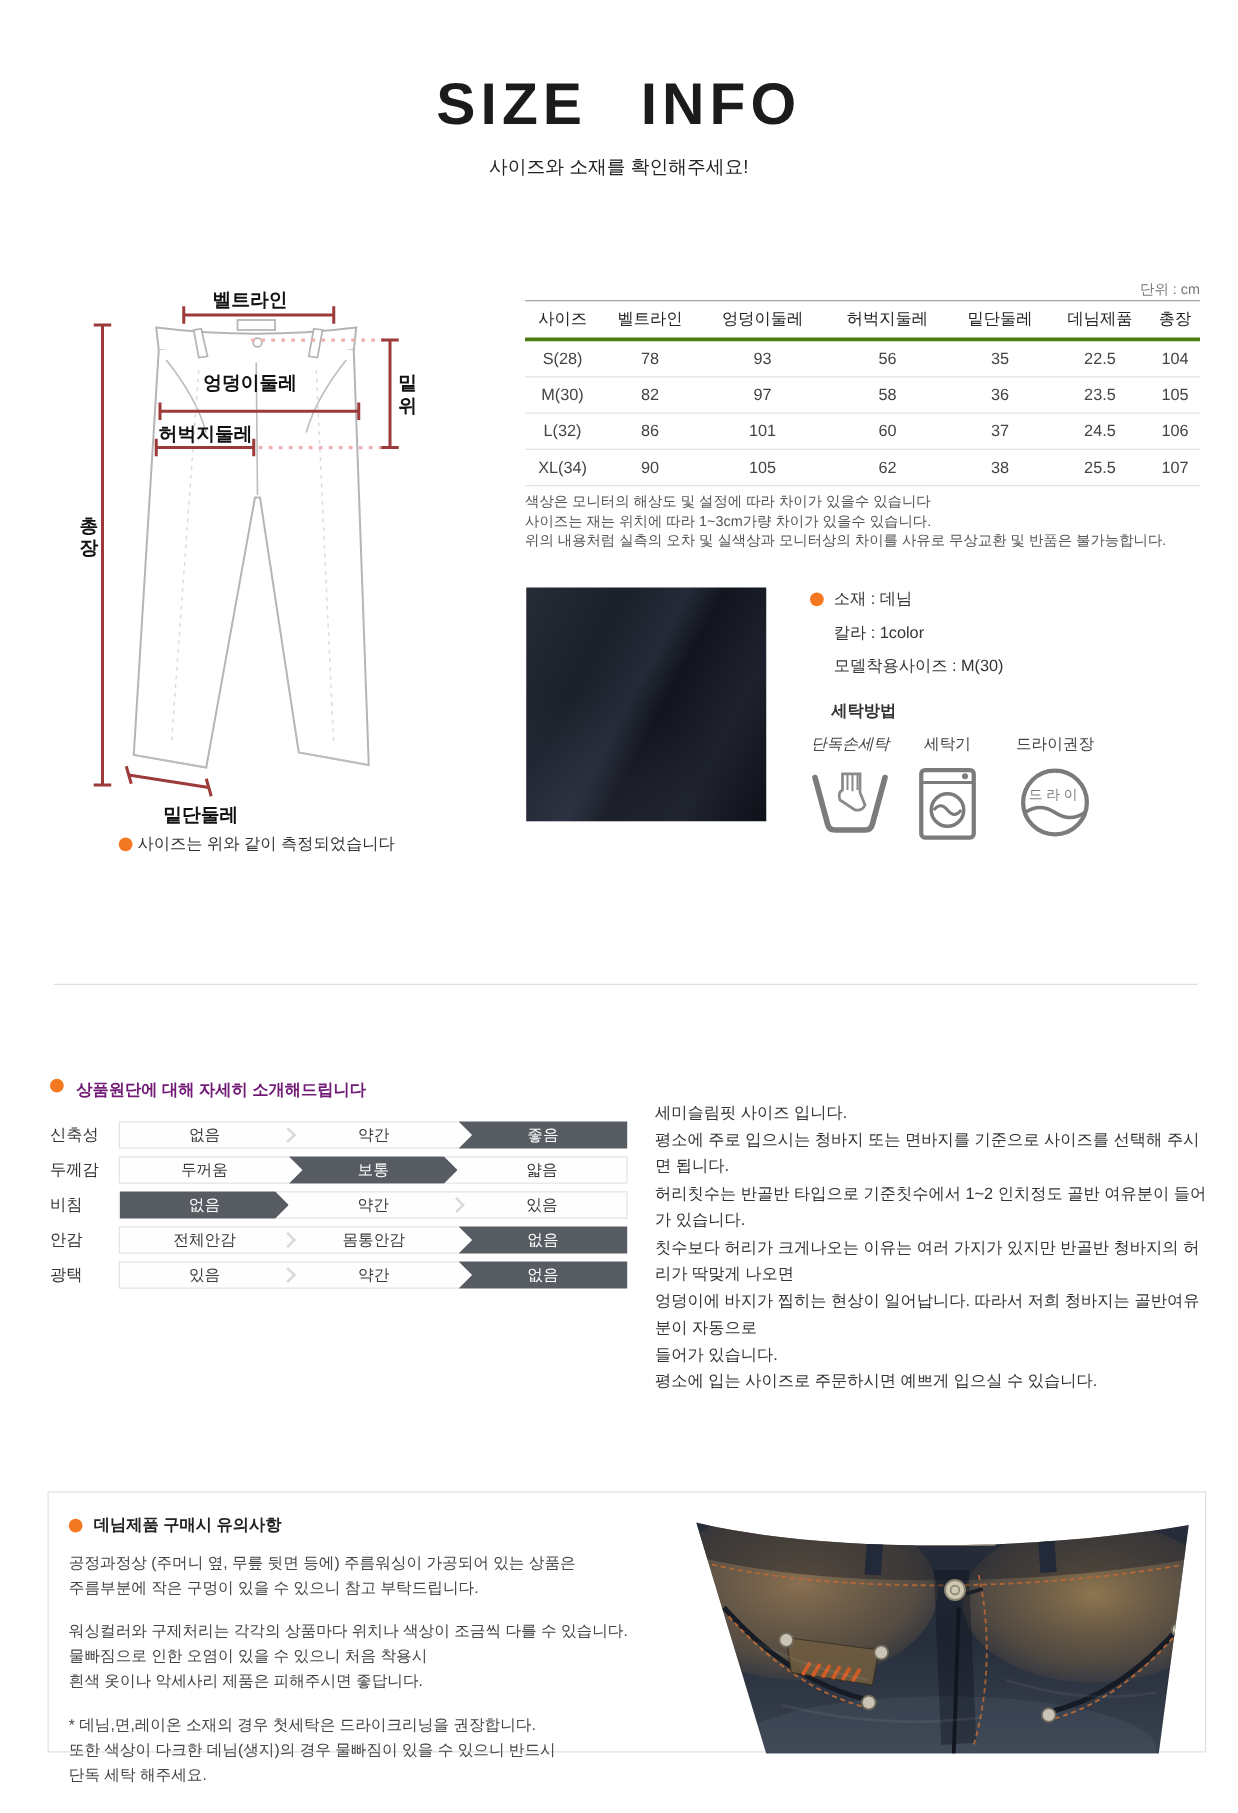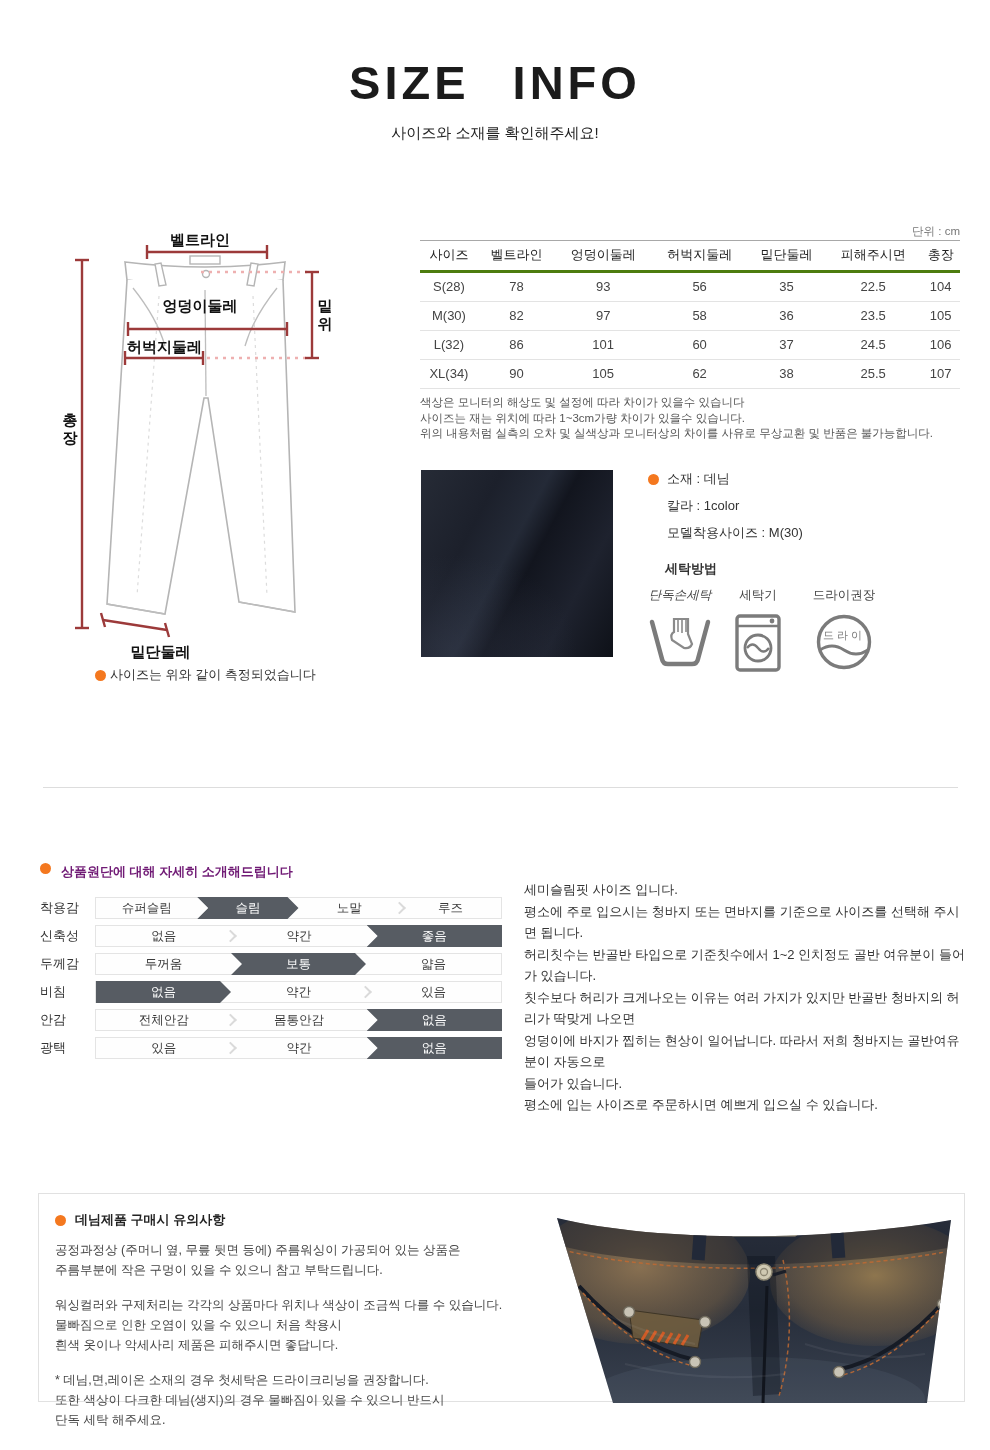--- a/index.html
+++ b/index.html
@@ -154,21 +154,21 @@
   <div class="table-wrap">
     <div class="unit">단위 : cm</div>
     <table class="size">
       <thead>
           <tr>
             <th>사이즈</th>
             <th>벨트라인</th>
             <th>엉덩이둘레</th>
             <th>허벅지둘레</th>
             <th>밑단둘레</th>
-            <th>피해주시면</th>
+            <th>데님제품</th>
             <th>총장</th>
           </tr>
         </thead>
       <tbody>
           <tr>
             <td>S(28)</td>
             <td>78</td>
             <td>93</td>
             <td>56</td>
             <td>35</td>
@@ -261,29 +261,20 @@
   </div>
 
   <div class="divider"></div>
 
   <div class="features-heading">
     <span class="dot"></span>
     <span>상품원단에 대해 자세히 소개해드립니다</span>
   </div>
   <div class="feature-rows">
       <div class="feature-row">
-        <div class="feature-label">착용감</div>
-        <div class="feature-bar">
-          <div class="seg">슈퍼슬림</div>
-          <div class="seg sel">슬림</div>
-          <div class="seg">노말<span class="chev"></span></div>
-          <div class="seg">루즈</div>
-        </div>
-      </div>
-      <div class="feature-row">
         <div class="feature-label">신축성</div>
         <div class="feature-bar">
           <div class="seg">없음<span class="chev"></span></div>
           <div class="seg">약간</div>
           <div class="seg sel sel-last">좋음</div>
         </div>
       </div>
       <div class="feature-row">
         <div class="feature-label">두께감</div>
         <div class="feature-bar">

